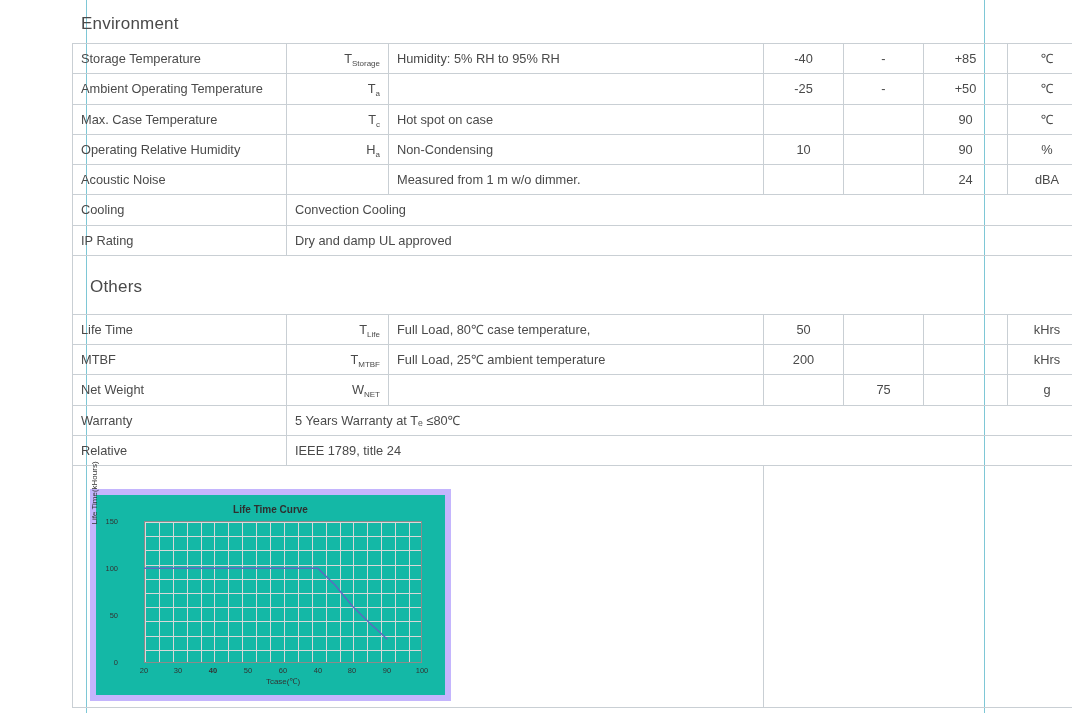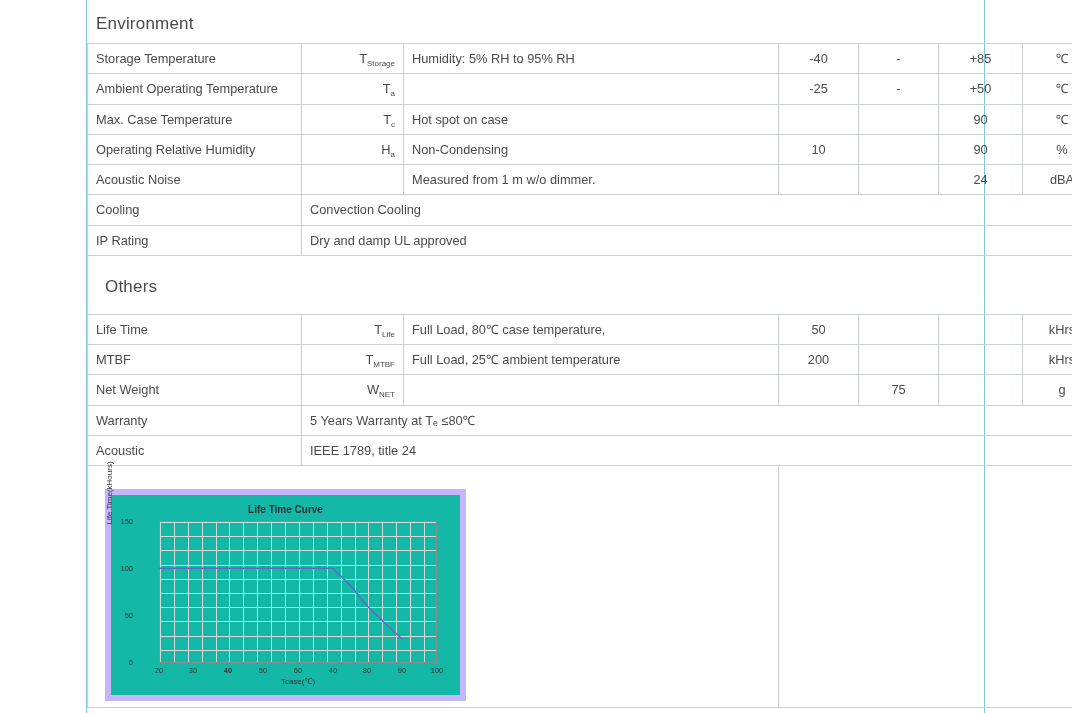--- a/index.html
+++ b/index.html
@@ -33,21 +33,21 @@
   .rule-right {
     position: absolute;
     left: 984px;
     top: 0;
     width: 1px;
     height: 713px;
     background: #7ec7d6;
   }
   .content {
     position: absolute;
-    left: 87px;
+    left: 72px;
     top: 0;
     width: 897px;
   }
   .section-title {
     font-size: 17px;
     color: #4a4a4a;
     padding: 14px 0 9px 9px;
     font-weight: 400;
     letter-spacing: 0.2px;
   }
@@ -263,21 +263,21 @@
         <td class="c-min"></td>
         <td class="c-typ">75</td>
         <td class="c-max"></td>
         <td class="c-unit">g</td>
       </tr>
       <tr>
         <td class="c-name">Warranty</td>
         <td class="wide-desc" colspan="6">5 Years Warranty at Tₑ ≤80℃</td>
       </tr>
       <tr>
-        <td class="c-name">Acoustic</td>
+        <td class="c-name">Relative</td>
         <td class="wide-desc" colspan="6">IEEE 1789, title 24</td>
       </tr>
       <tr class="chart-row">
         <td colspan="3">
           <div class="chart-box">
             <div class="chart-title">Life Time Curve</div>
             <div class="plot"></div>
             <svg class="curve" viewBox="0 0 278 142" preserveAspectRatio="none">
               <polyline points="0,47.3 173.8,47.3 191.2,64.3 208.5,85.2 225.9,102.2 236.3,111.7 243.2,118.3" fill="none" stroke="#5c6bc0" stroke-width="1.4"></polyline>
             </svg>

